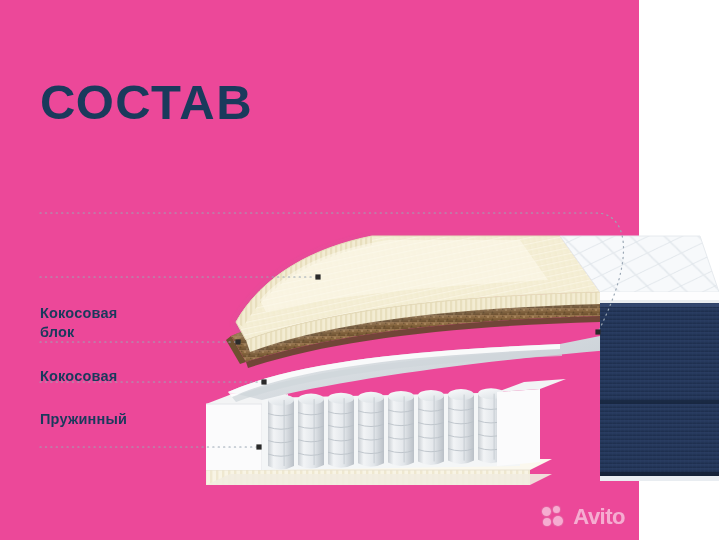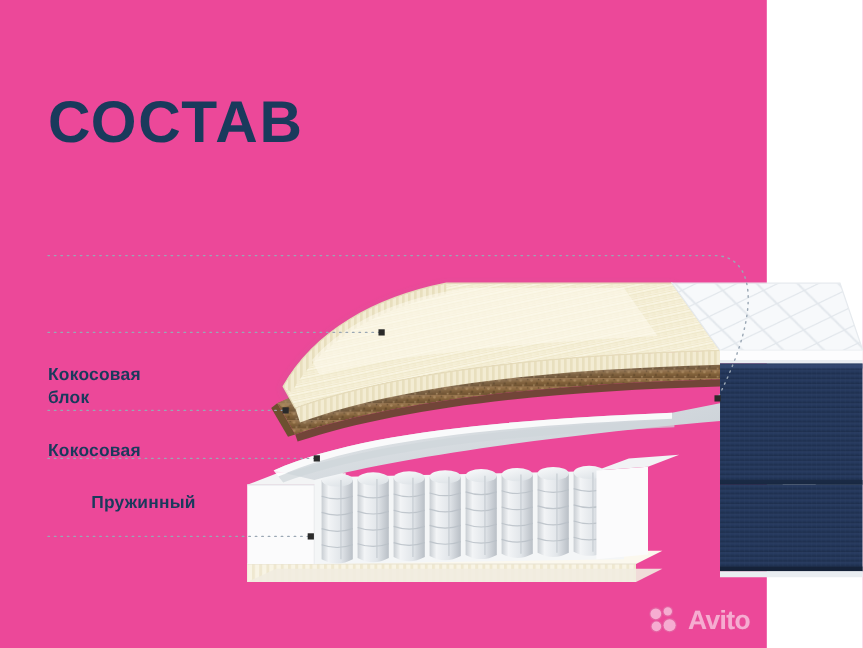--- a/index.html
+++ b/index.html
@@ -309,21 +309,21 @@
       </div>
       <div class="label-block" style="top: 238px;">
       </div>
       <div class="label-block" style="top: 304px;">
         <div class="label-line">Кокосовая</div>
         <div class="label-line">блок</div>
       </div>
       <div class="label-block" style="top: 367px;">
         <div class="label-line">Кокосовая</div>
       </div>
-      <div class="label-block" style="top: 410px; margin-left: 36px;">
+      <div class="label-block" style="top: 410px;">
         <div class="label-line">Пружинный</div>
       </div>
     </div>
 
   <div id="avito">
     <span class="dots">
       <i class="d1"></i>
         <i class="d2"></i>
         <i class="d3"></i>
         <i class="d4"></i>

